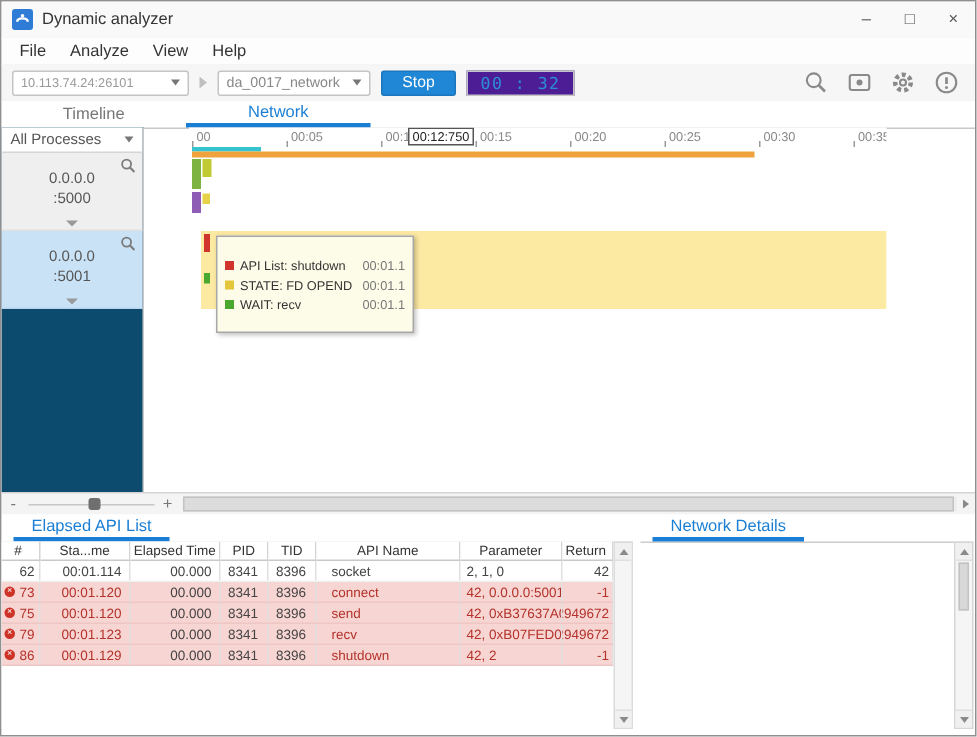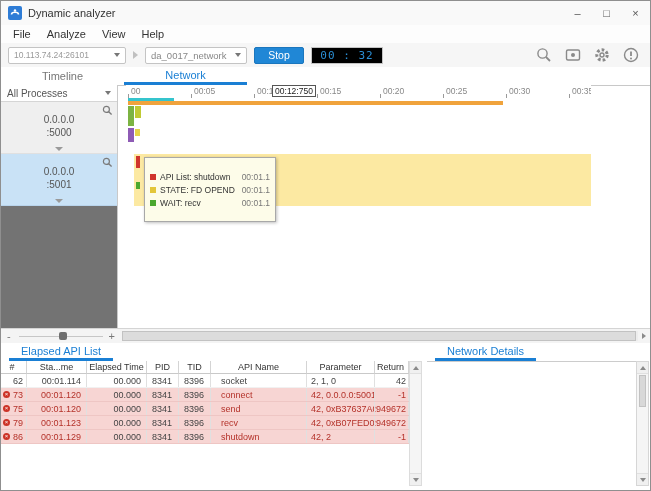--- a/index.html
+++ b/index.html
@@ -19,32 +19,32 @@
 
   
   .toolbar{position:absolute;top:42px;left:0;right:0;height:24px;background:#f6f6f6;border-bottom:1px solid #d9d9d9;display:flex;align-items:center;padding:0 7px;gap:7px}
   .combo{height:17px;border:1px solid #c4c4c4;border-radius:2px;background:#fff;display:flex;align-items:center;padding:0 5px;gap:5px;box-sizing:border-box}
   .combo.device{width:118px;font-size:8.5px;color:#999}
   .combo.app{width:102px;font-size:9.5px;color:#888}
   .combo .lbl{flex:1;white-space:nowrap;overflow:hidden}
   .caret{width:0;height:0;border-left:3.5px solid transparent;border-right:3.5px solid transparent;border-top:4px solid #777;flex:0 0 auto}
   .chev{width:0;height:0;border-top:4px solid transparent;border-bottom:4px solid transparent;border-left:5px solid #c0c0c0}
   .stop-btn{width:50px;height:17px;background:#2087d6;border:1px solid #1b76bd;border-radius:2px;color:#fff;font-size:10.5px;display:flex;align-items:center;justify-content:center;box-sizing:border-box}
-  .timer{width:72px;height:17px;background:#000000;border:1px solid #c4c4c4;color:#2b8fd6;font-family:"DejaVu Sans Mono",monospace;font-size:11px;letter-spacing:1px;display:flex;align-items:center;justify-content:center;box-sizing:border-box}
+  .timer{width:72px;height:17px;background:#4c1d95;border:1px solid #c4c4c4;color:#2b8fd6;font-family:"DejaVu Sans Mono",monospace;font-size:11px;letter-spacing:1px;display:flex;align-items:center;justify-content:center;box-sizing:border-box}
   .tool-icons{margin-left:auto;display:flex;gap:11px;align-items:center;padding-right:3px}
   .tool-icons svg{display:block}
 
   
   .tabrow{position:absolute;top:66px;left:0;right:0;height:18px;background:#fff;border-bottom:1px solid #c8c8c8;display:flex}
   .vtab{width:123px;display:flex;align-items:center;justify-content:center;font-size:11px;box-sizing:border-box}
   .vtab.inactive{color:#777}
   .vtab.active{color:#1a7fd4;border-bottom:3px solid #1a7fd4}
 
   
-  .leftpanel{position:absolute;top:84px;left:0;width:117px;height:243px;background:#737373;border-right:1px solid #c9c9c9;box-sizing:border-box}
+  .leftpanel{position:absolute;top:84px;left:0;width:95px;height:243px;background:#0c4a6e;border-right:1px solid #c9c9c9;box-sizing:border-box}
   .proc-filter{position:absolute;top:0;left:0;right:0;height:17px;background:#fff;border-bottom:1px solid #d5d5d5;display:flex;align-items:center;justify-content:space-between;padding:0 6px;font-size:10px;color:#555;box-sizing:border-box}
   .prow{position:absolute;left:0;right:0;box-sizing:border-box}
   .prow1{top:17px;height:52px;background:#efefef;border-bottom:1px solid #e0e0e0}
   .prow2{top:69px;height:52px;background:#c9e2f6;border-bottom:1px solid #b9d4ec}
   .prow .iplabel{padding-top:11px;text-align:center;font-size:10px;color:#555;line-height:13px}
   .rowzoom{position:absolute;top:3px;right:4px}
   .rowcaret{position:absolute;bottom:2px;left:50%;margin-left:-4px;width:0;height:0;border-left:4px solid transparent;border-right:4px solid transparent;border-top:4px solid #9a9a9a}
 
   
   .chart{position:absolute;top:84px;left:125px;width:465px;height:243px;background:#fff;overflow:hidden}

